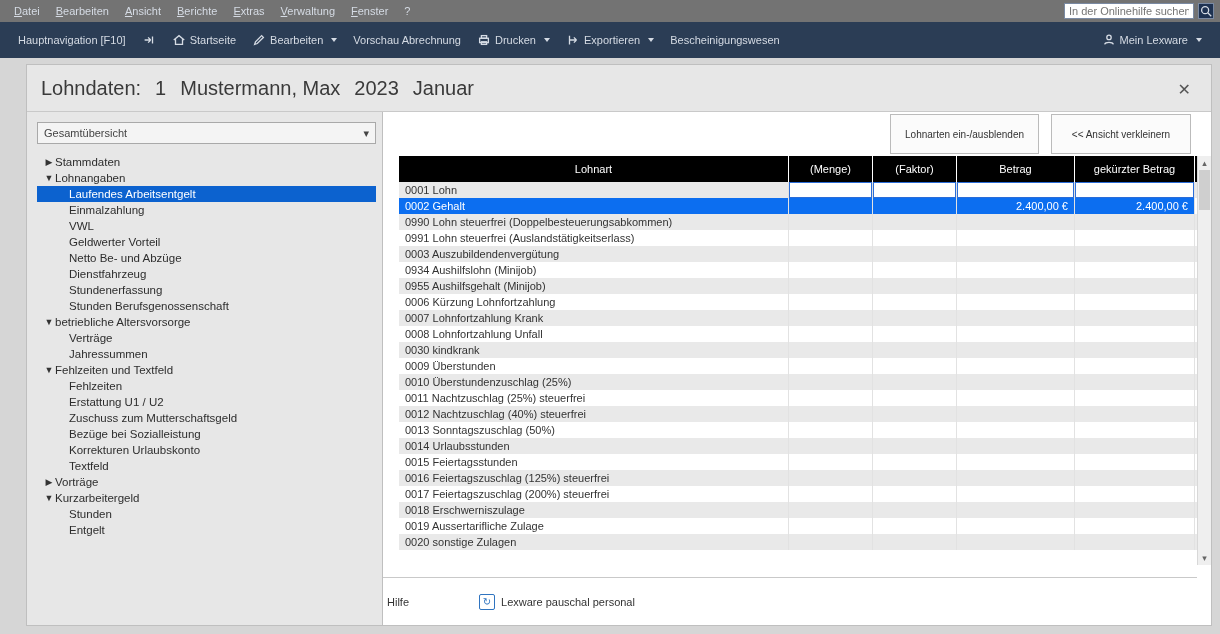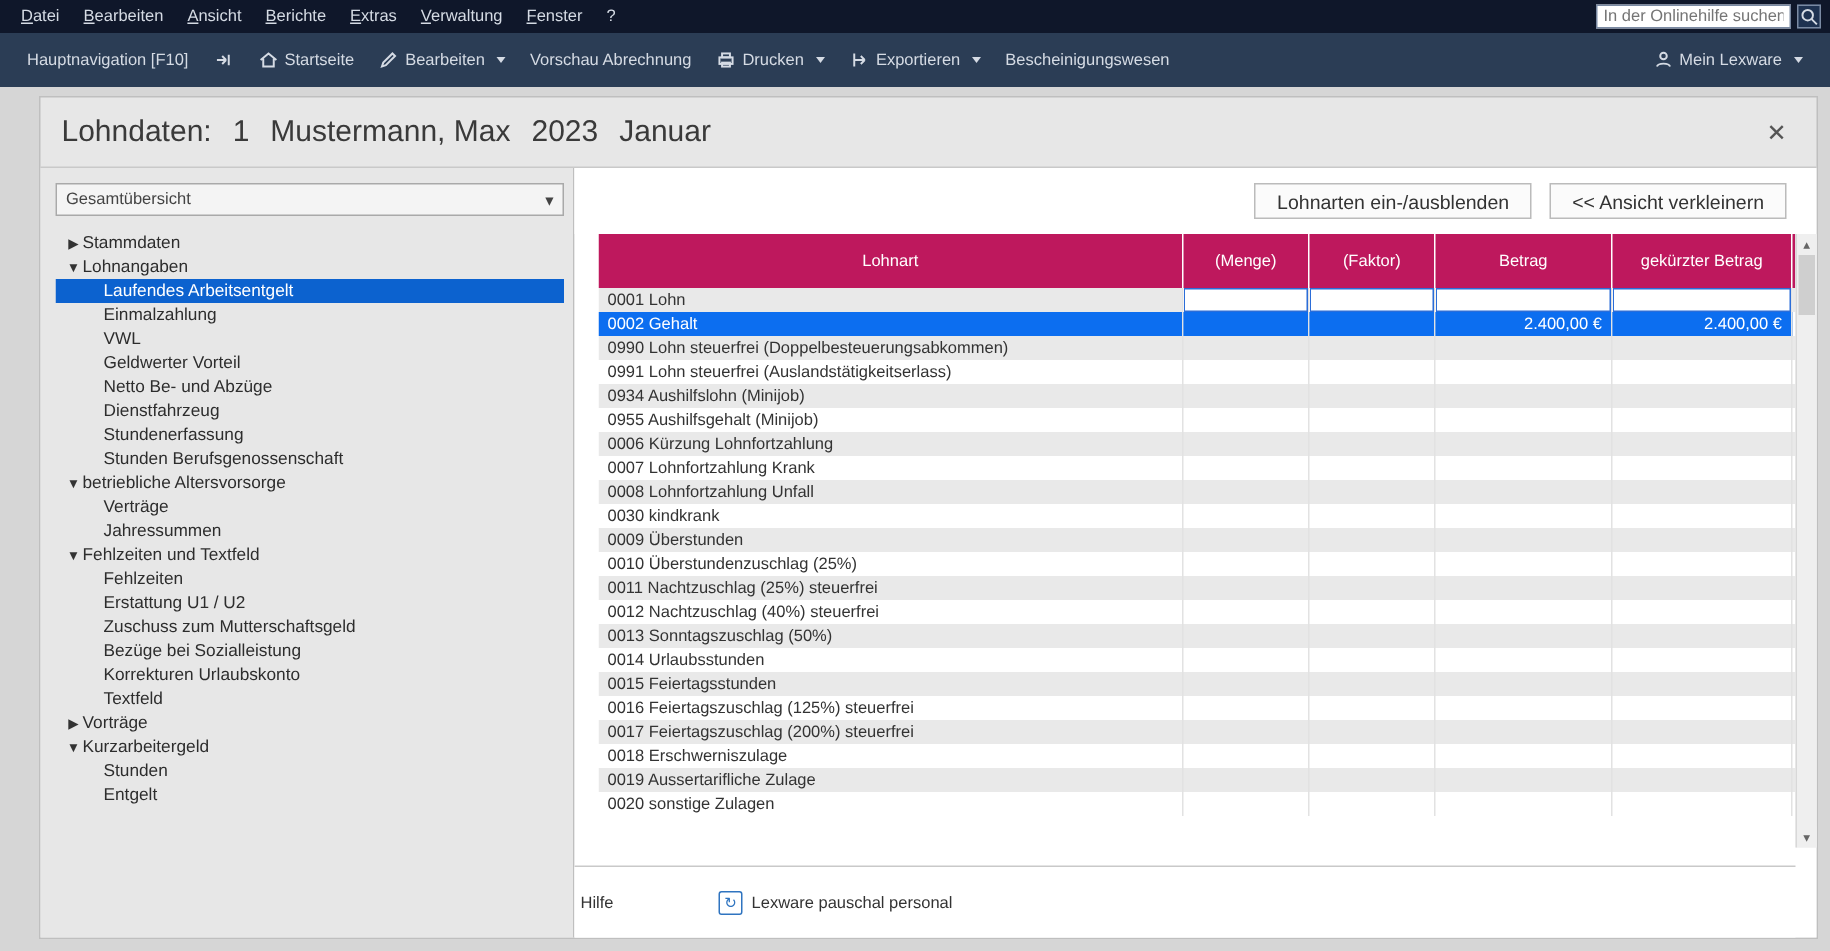--- a/index.html
+++ b/index.html
@@ -1,19 +1,19 @@
 <!DOCTYPE html>
 <html><head>
 <meta charset="utf-8">
 <style>
 * { margin: 0; padding: 0; box-sizing: border-box; font-family: "Segoe UI", Tahoma, sans-serif; }
 html, body { width: 1220px; height: 634px; overflow: hidden; background: #fff; }
 
 
-.menubar { height: 22px; background: #0f172a; color: #d5dbe4; display: flex; align-items: center; padding: 0 6px; font-size: 11px; }
+.menubar { height: 22px; background: #737373; color: #d5dbe4; display: flex; align-items: center; padding: 0 6px; font-size: 11px; }
 .menubar .mi { padding: 0 8px; cursor: default; }
 .menubar .mi u { text-decoration: underline; text-underline-offset: 1px; }
 .menubar .search { margin-left: auto; display: flex; align-items: center; }
 .menubar .search input { width: 130px; height: 16px; font-size: 11px; padding: 0 4px; border: 1px solid #7a8aa3; background: #fff; color: #333; }
 .menubar .search .sb { width: 16px; height: 16px; margin-left: 4px; background: #1e3251; border: 1px solid #7a8aa3; display: flex; align-items: center; justify-content: center; color: #d5dbe4; font-size: 10px; cursor: pointer; }
 
 
 .toolbar { height: 36px; background: #2b3d55; color: #d5dbe4; display: flex; align-items: center; font-size: 11px; padding: 0 10px; }
 .toolbar .tb { display: flex; align-items: center; padding: 0 8px; height: 100%; cursor: default; gap: 4px; }
 .toolbar .right { margin-left: auto; display: flex; align-items: center; }
@@ -42,25 +42,25 @@
 .tree { font-size: 11.5px; color: #2d2d2d; overflow: auto; }
 .tnode { display: flex; align-items: center; height: 16px; padding: 0 2px; white-space: nowrap; }
 .tnode .tog { width: 12px; display: inline-flex; justify-content: center; font-size: 9px; color: #333; }
 .tnode.sel { background: #0c62cf; color: #fff; }
 .ind1 { padding-left: 6px; }
 .ind2 { padding-left: 20px; }
 
 
 .rightpane { flex: 1; background: #fff; display: flex; flex-direction: column; position: relative; padding-right: 14px; }
 .actions { height: 44px; display: flex; align-items: center; justify-content: flex-end; gap: 12px; padding: 0 6px; background: #fff; }
-.btn { height: 24px; min-width: 140px; border: 1px solid #bbb; background: #fbfbfb; font-size: 13px; color: #333; display: flex; align-items: center; justify-content: center; padding: 0 14px; cursor: pointer; }
+.btn { height: 40px; min-width: 140px; border: 1px solid #bbb; background: #fbfbfb; font-size: 10px; color: #333; display: flex; align-items: center; justify-content: center; padding: 0 14px; cursor: pointer; }
 
 .grid-wrap { flex: 1; position: relative; overflow: hidden; border-top: 0; margin-left: 16px; }
 .grid-scroll { position: absolute; inset: 0; overflow: hidden; }
-.ghead { display: flex; height: 36px; background: #be185d; color: #fff; font-size: 11px; position: sticky; top: 0; }
+.ghead { display: flex; height: 26px; background: #000000; color: #fff; font-size: 11px; position: sticky; top: 0; }
 .ghead .c { display: flex; align-items: center; justify-content: center; border-right: 1px solid #fff; }
 .row { display: flex; height: 16px; font-size: 11px; color: #333; }
 .row .c { border-right: 1px solid #e2e2e2; display: flex; align-items: center; padding: 0 6px; }
 .row:nth-child(odd) { background: #e9e9e9; }
 .row:nth-child(even) { background: #ffffff; }
 .row.selected .c0 { background: #0c6ef0; color: #fff; }
 .row.selected .c1, .row.selected .c2 { background: #0c6ef0; }
 .row.selected .c3, .row.selected .c4 { background: #0c6ef0; color: #fff; }
 .c0 { width: 390px; }
 .c1 { width: 84px; justify-content: center; }
@@ -336,20 +336,27 @@
                   <div class="c c4"></div>
                 </div>
                 <div class="row">
                   <div class="c c0">0991 Lohn steuerfrei (Auslandstätigkeitserlass)</div>
                   <div class="c c1"></div>
                   <div class="c c2"></div>
                   <div class="c c3"></div>
                   <div class="c c4"></div>
                 </div>
                 <div class="row">
+                  <div class="c c0">0003 Auszubildendenvergütung</div>
+                  <div class="c c1"></div>
+                  <div class="c c2"></div>
+                  <div class="c c3"></div>
+                  <div class="c c4"></div>
+                </div>
+                <div class="row">
                   <div class="c c0">0934 Aushilfslohn (Minijob)</div>
                   <div class="c c1"></div>
                   <div class="c c2"></div>
                   <div class="c c3"></div>
                   <div class="c c4"></div>
                 </div>
                 <div class="row">
                   <div class="c c0">0955 Aushilfsgehalt (Minijob)</div>
                   <div class="c c1"></div>
                   <div class="c c2"></div>

